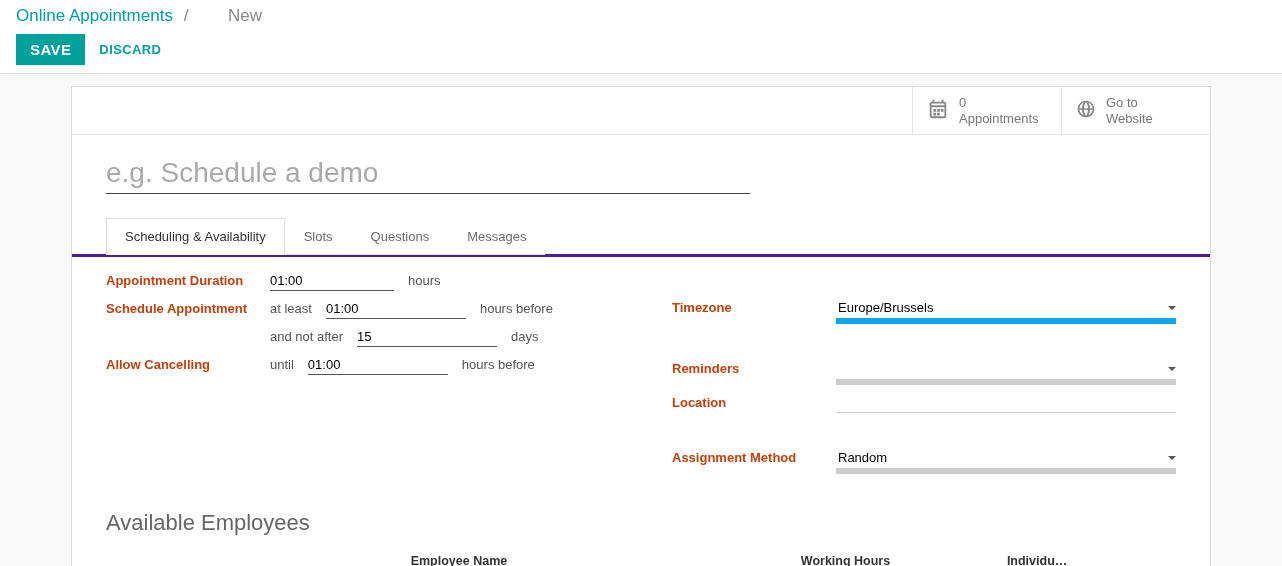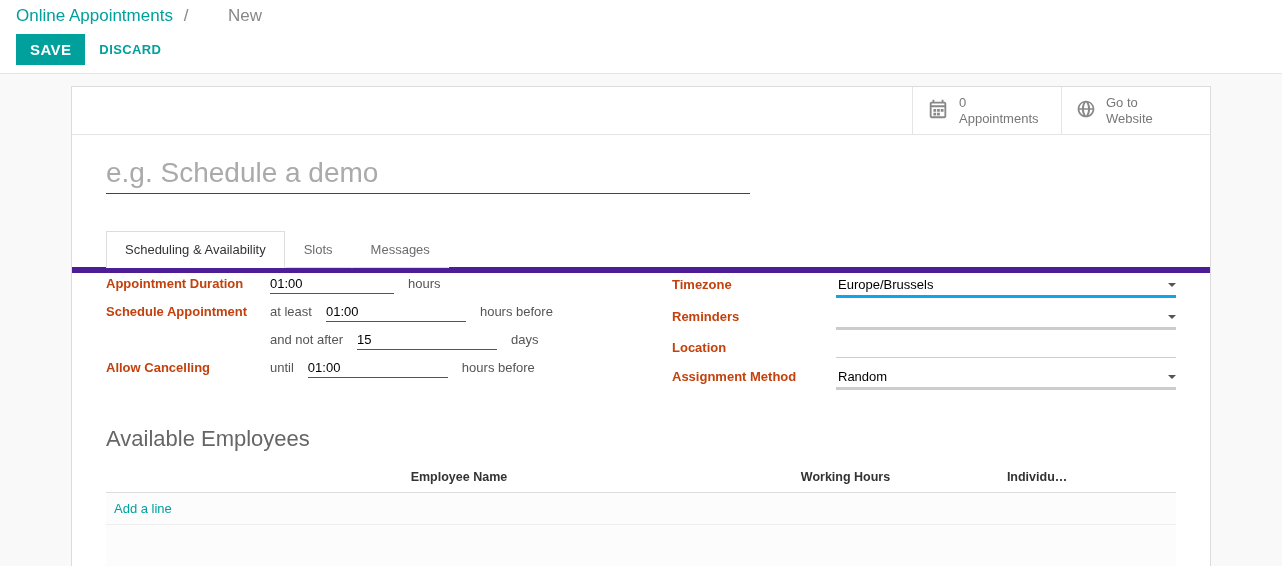--- a/index.html
+++ b/index.html
@@ -118,25 +118,25 @@
     width: 644px;
     color: #333;
     background: transparent;
     outline: none;
   }
   .title-input::placeholder { color: #aaa; font-weight: 400; }
 
   
   .tabs {
     display: flex;
-    border-bottom: 6px solid #4c1d95;
+    border-bottom: 3px solid #4c1d95;
     margin: 0 -34px 18px -34px;
     padding-left: 34px;
     position: relative;
-    top: 17px;
+    top: 4px;
   }
   .tab {
     padding: 10px 18px;
     border: 1px solid transparent;
     border-bottom: 1px solid #ddd;
     cursor: pointer;
     color: #6c6c6c;
     background: #fff;
     margin-bottom: -1px;
   }
@@ -184,23 +184,24 @@
     outline: none;
   }
   .inline-input.w-short { width: 124px; }
   .inline-input.w-med   { width: 140px; }
   .inline-input.w-wide  { width: 340px; }
 
   .select-row {
     display: flex;
     align-items: center;
     justify-content: flex-start;
-    border-bottom: 3px solid #0ea5e9;
+    border-bottom: 6px solid #0ea5e9;
     padding: 2px 0;
     width: 340px;
+    margin-top: 26px;
   }
   .select-row .caret {
     width: 0; height: 0;
     border-left: 4px solid transparent;
     border-right: 4px solid transparent;
     border-top: 4px solid #555;
   }
   .select-row.empty { border-bottom-color: #ccc; }
   .select-row input { border: none; outline: none; width: 100%; font-size:13px; background:transparent; }
 
@@ -282,20 +283,21 @@
 
     <div class="sheet-body">
 
       <div class="title-input-wrap">
         <input class="title-input" type="text" placeholder="e.g. Schedule a demo" value="" style="">
       </div>
 
       <div class="tabs">
         <div class="tab active">Scheduling &amp; Availability</div>
         <div class="tab">Slots</div>
+        <div class="tab">Questions</div>
         <div class="tab">Messages</div>
       </div>
 
       <div class="form-cols">
 
         <div class="form-col">
 
           <div class="form-row">
             <div class="row-label">Appointment Duration</div>
             <div class="row-value">

